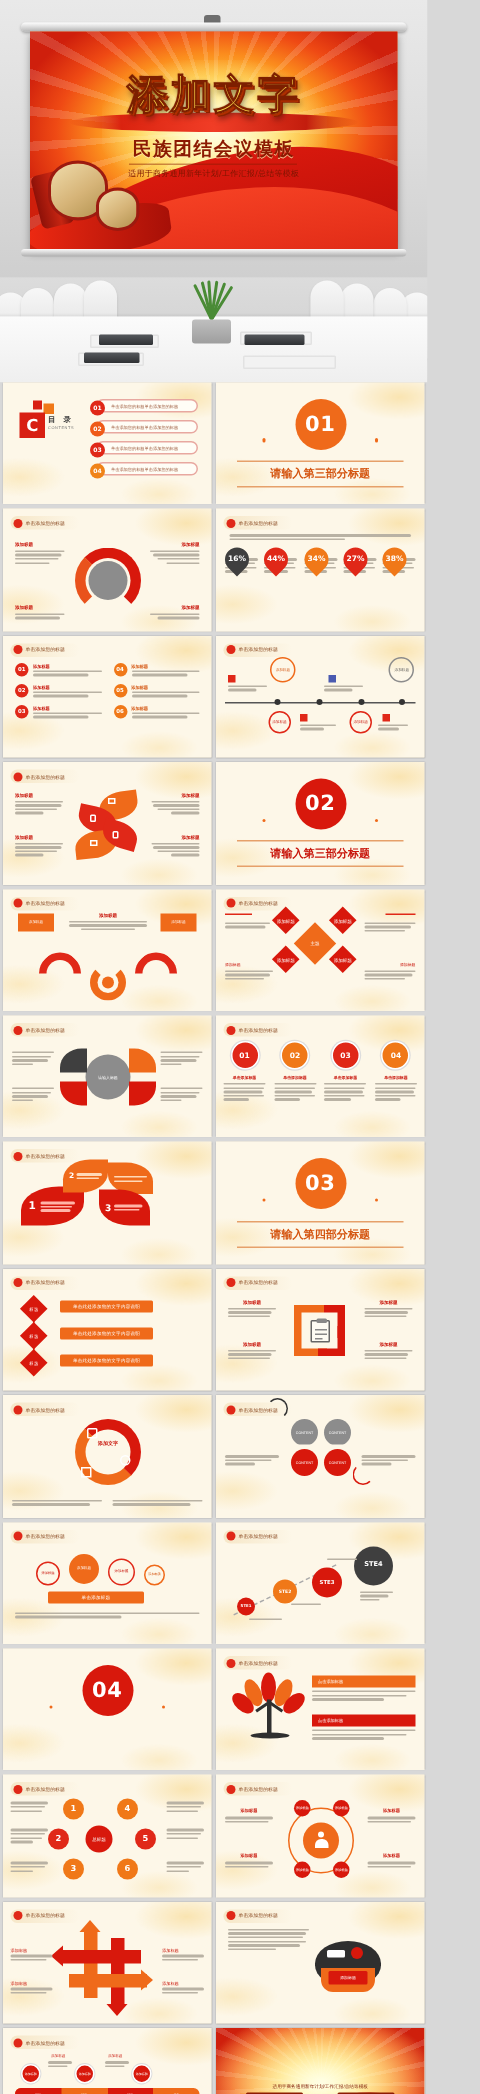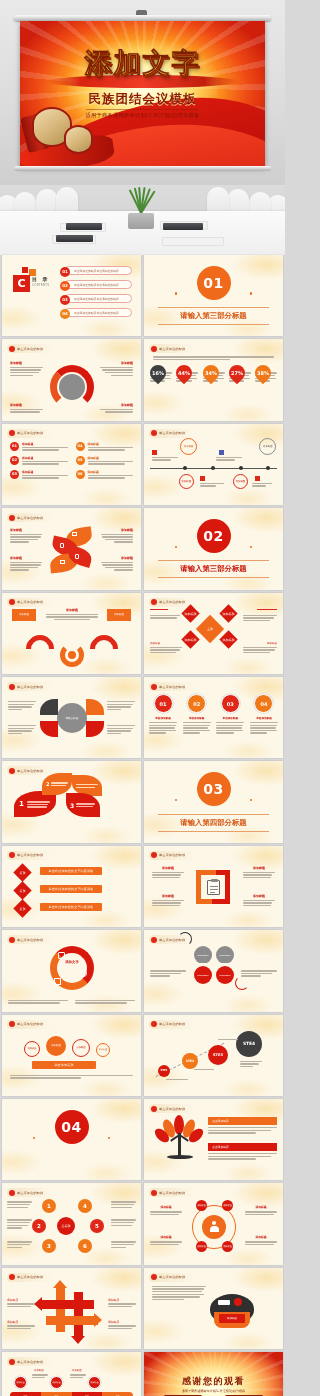--- a/index.html
+++ b/index.html
@@ -1266,19 +1266,18 @@
   </div>
 
   <div class="slide">
     <div class="ty">
       <div class="sun"></div>
       <div class="rays"></div>
       <div class="glow"></div>
       <div class="swoosh"></div>
 
     </div>
-    <div class="ty-title">感谢您的观看</div>
     <div class="ty-sub">适用于商务通用新年计划/工作汇报/总结等模板</div>
     <div class="ty-btn" style="left:20px;">汇报人：XXX</div>
     <div class="ty-btn" style="right:20px;">汇报时间：202X年X月</div>
   </div>
 
 </div>
 
 </body></html>

